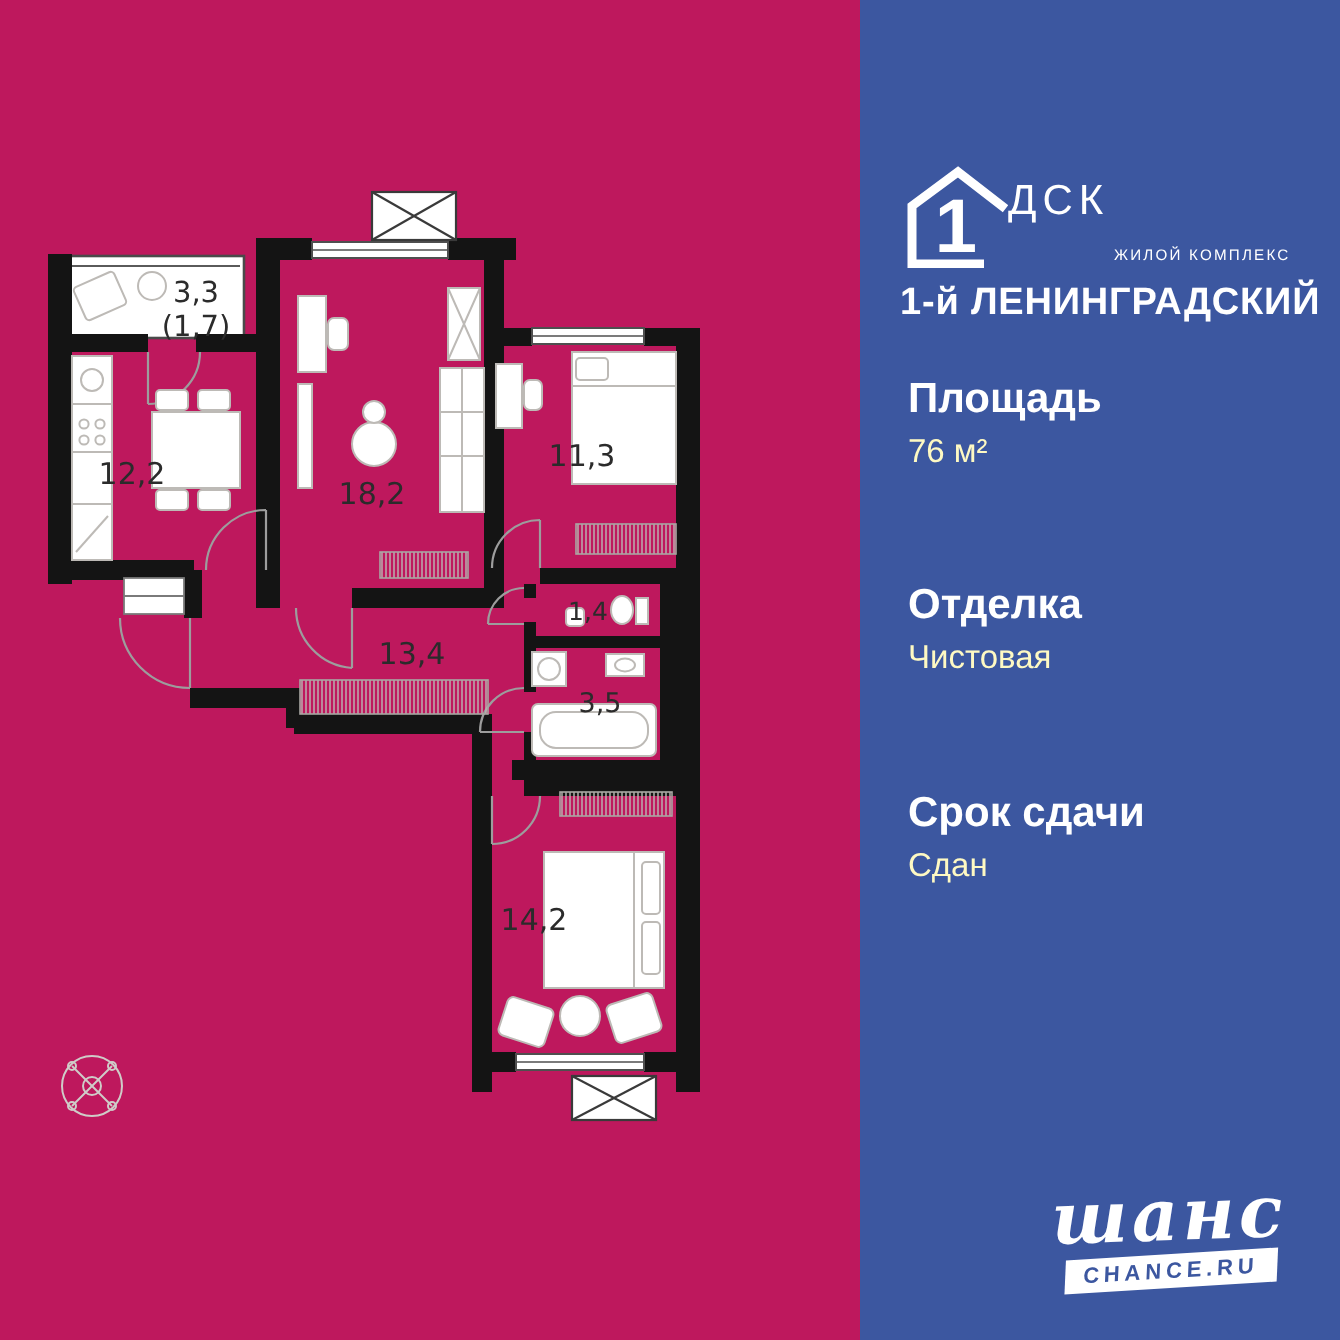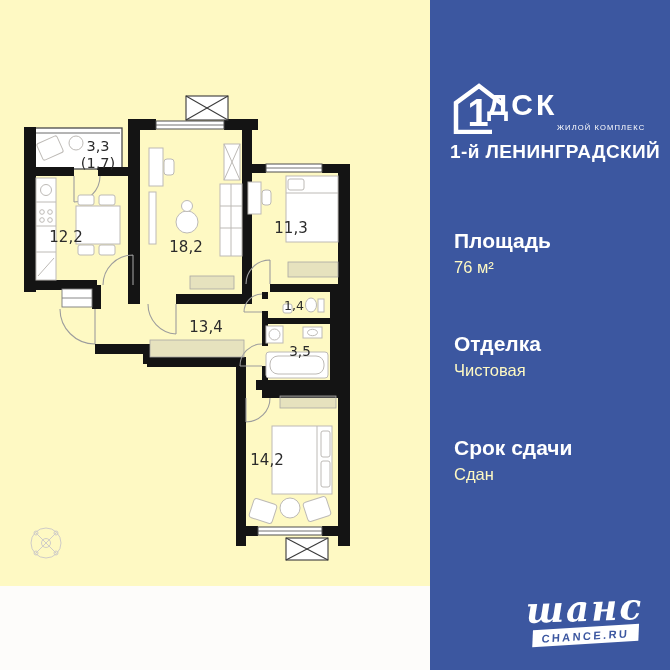--- a/index.html
+++ b/index.html
@@ -1,29 +1,29 @@
 <!DOCTYPE html>
 <html><head>
 <meta charset="utf-8">
 <style>
   html,body{margin:0;padding:0;background:#ffffff;}
   body{font-family:"Liberation Sans", sans-serif;}
   .stage{position:relative;width:670px;height:670px;overflow:hidden;background:#fdfcfa;}
   
-  .plan{position:absolute;left:0;top:0;width:432px;height:586px;background:#fef9c3;}
+  .plan{position:absolute;left:0;top:0;width:432px;height:670px;background:#be185d;}
   .plan svg{display:block;}
   .room-label{font-family:"DejaVu Sans", sans-serif;fill:#2b2b2b;}
   
   .panel{position:absolute;left:430px;top:0;width:240px;height:670px;background:#3c57a0;color:#fff;}
   .logo{position:absolute;left:20px;top:82px;width:212px;height:80px;}
   .logo .house{position:absolute;left:0;top:0;}
-  .logo .brand{position:absolute;left:37px;top:8px;font-size:30px;font-weight:700;letter-spacing:3px;line-height:1;}
+  .logo .brand{position:absolute;left:54px;top:8px;font-size:21px;font-weight:400;letter-spacing:3px;line-height:1;}
   .logo .tagline{position:absolute;left:107px;top:41px;font-size:7.6px;font-weight:400;letter-spacing:1.1px;white-space:nowrap;}
   .logo .complex{position:absolute;left:0px;top:59px;font-size:19px;font-weight:700;letter-spacing:.4px;white-space:nowrap;}
-  .spec{position:absolute;left:24px;width:200px;margin-top:41px;}
+  .spec{position:absolute;left:24px;width:200px;}
   .spec .lbl{font-size:21px;font-weight:700;line-height:1.15;}
   .spec .val{font-size:16.5px;font-weight:400;margin-top:5px;color:#fef9c3;}
   .spec.s1{top:188px}.spec.s2{top:291px}.spec.s3{top:395px}
   .chance{position:absolute;right:26px;bottom:26px;text-align:center;transform:rotate(-2deg);}
   .chance .script{font-family:"DejaVu Serif", serif;font-style:italic;font-weight:700;font-size:36px;line-height:1;letter-spacing:2px;}
   .chance .badge{display:inline-block;margin-top:-4px;background:#ffffff;color:#3c57a0;font-size:11px;font-weight:700;letter-spacing:2.4px;padding:3px 9px 2px;transform:skewX(-6deg) rotate(-1.5deg);}
 </style>
 </head>
 <body>
 

